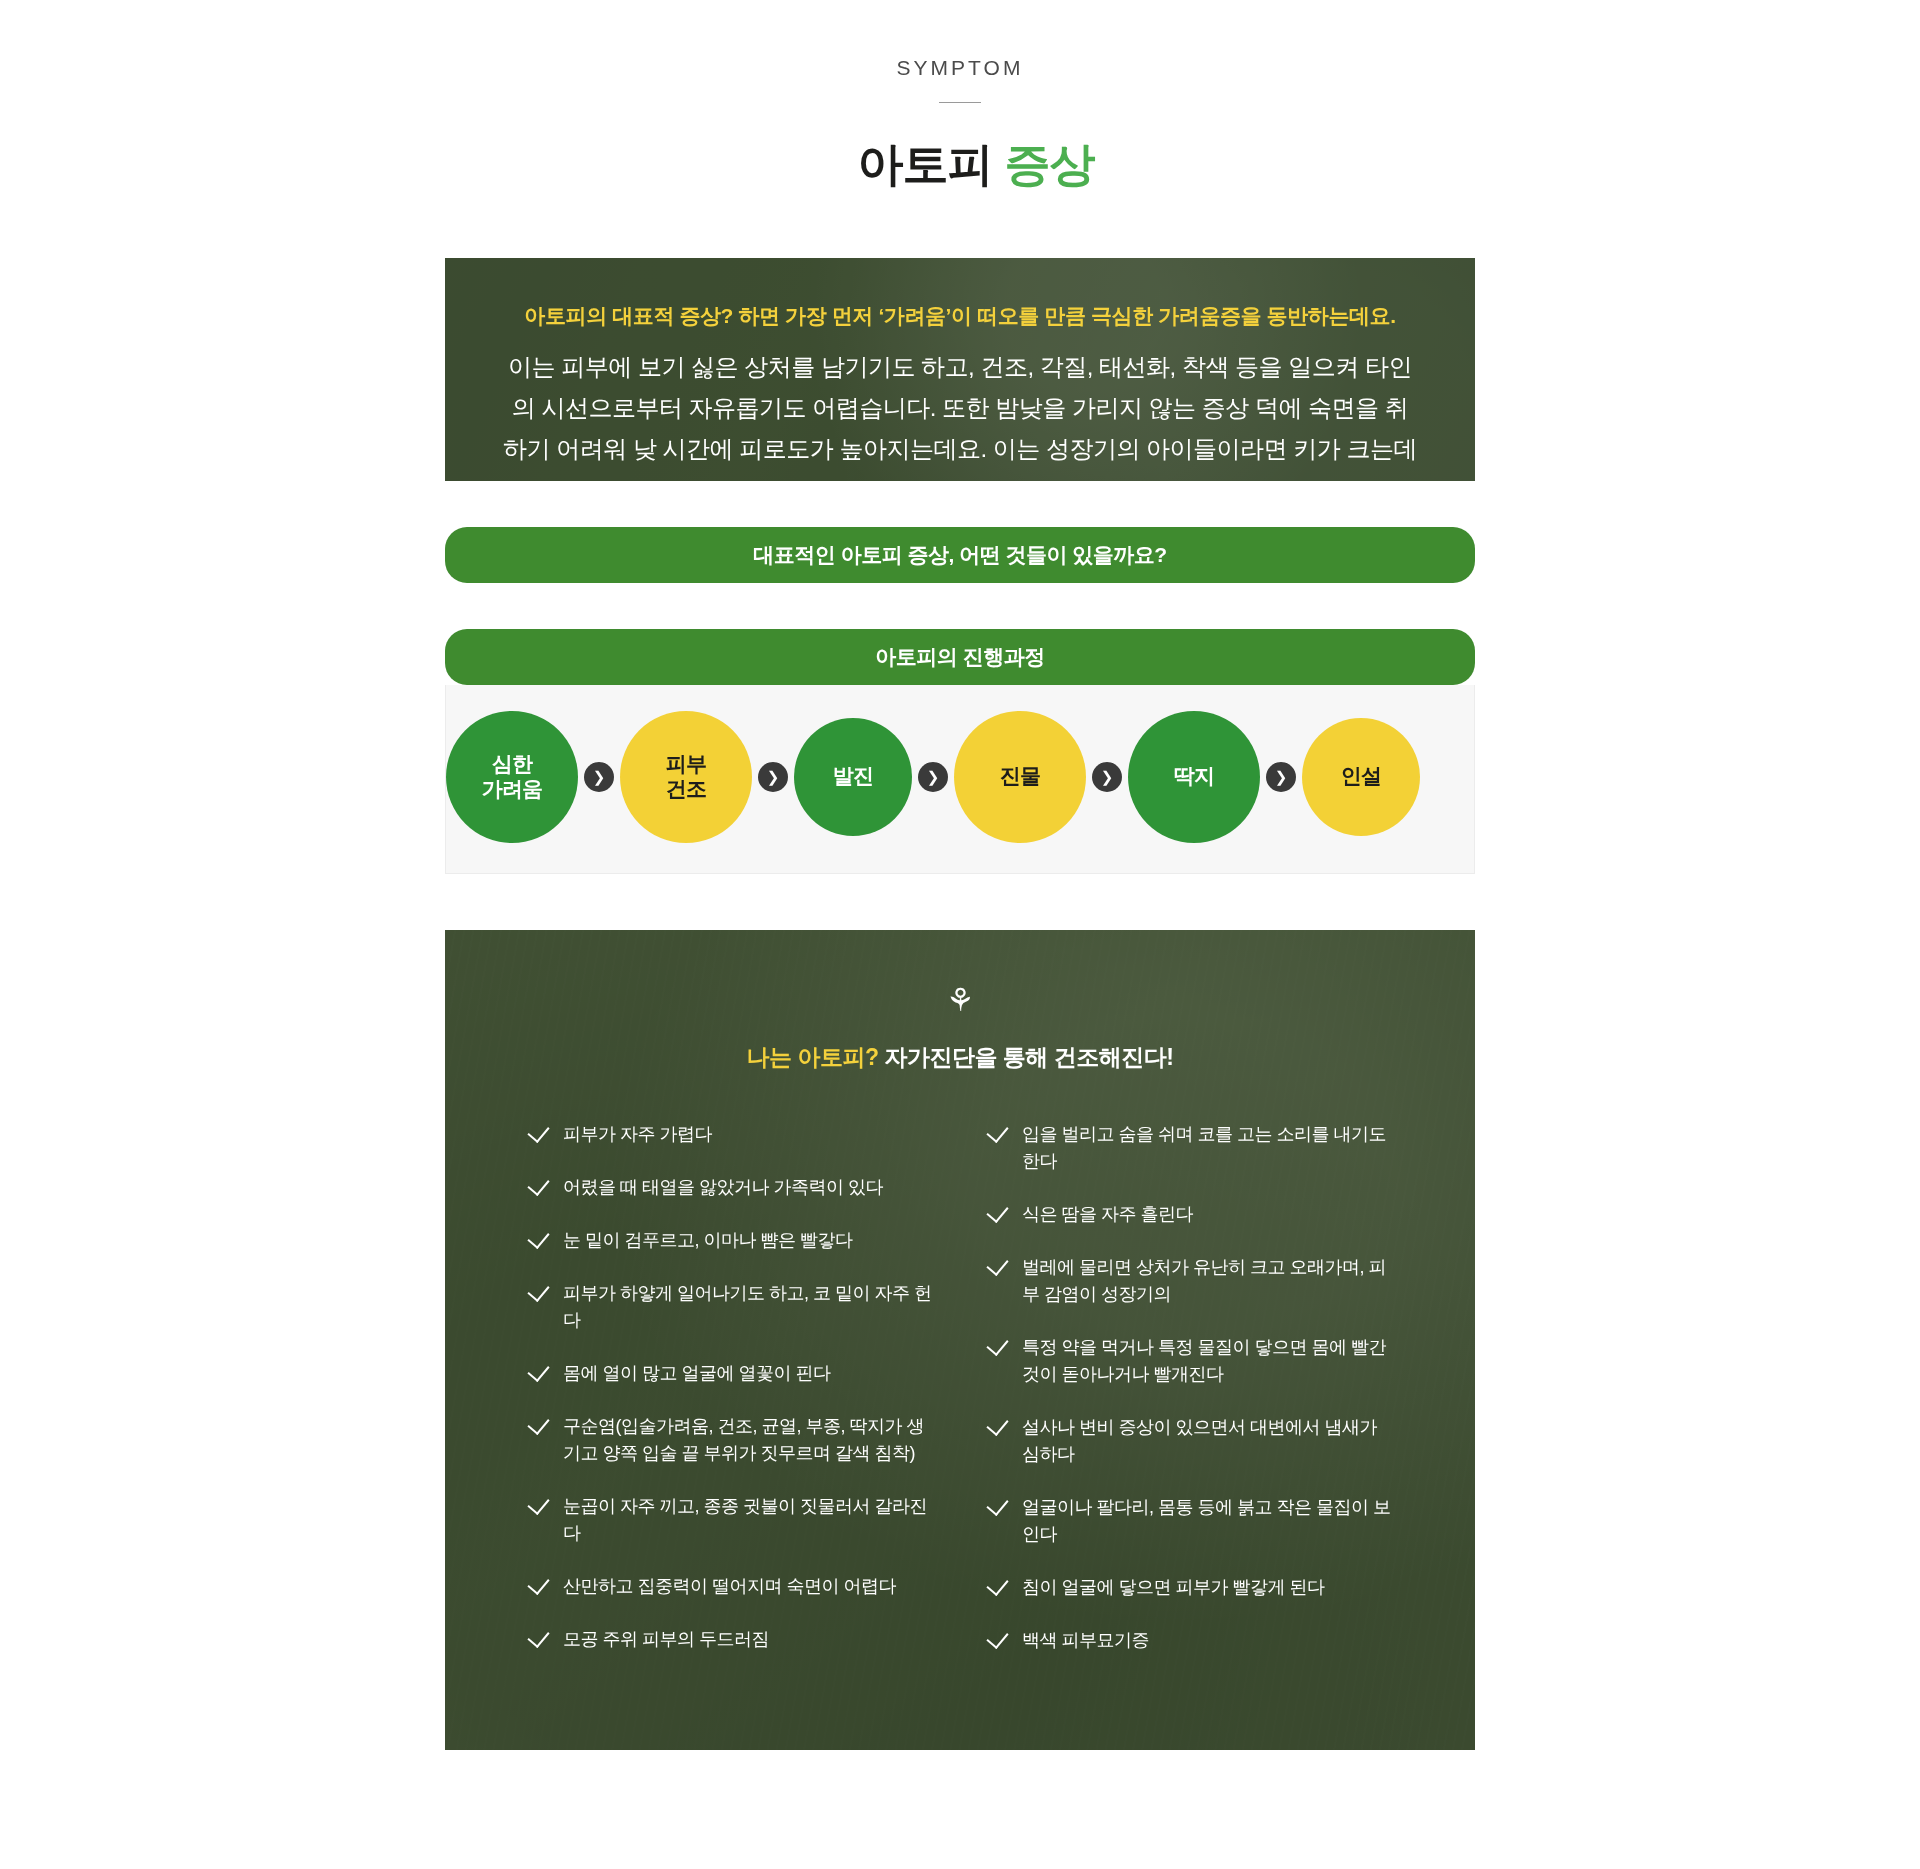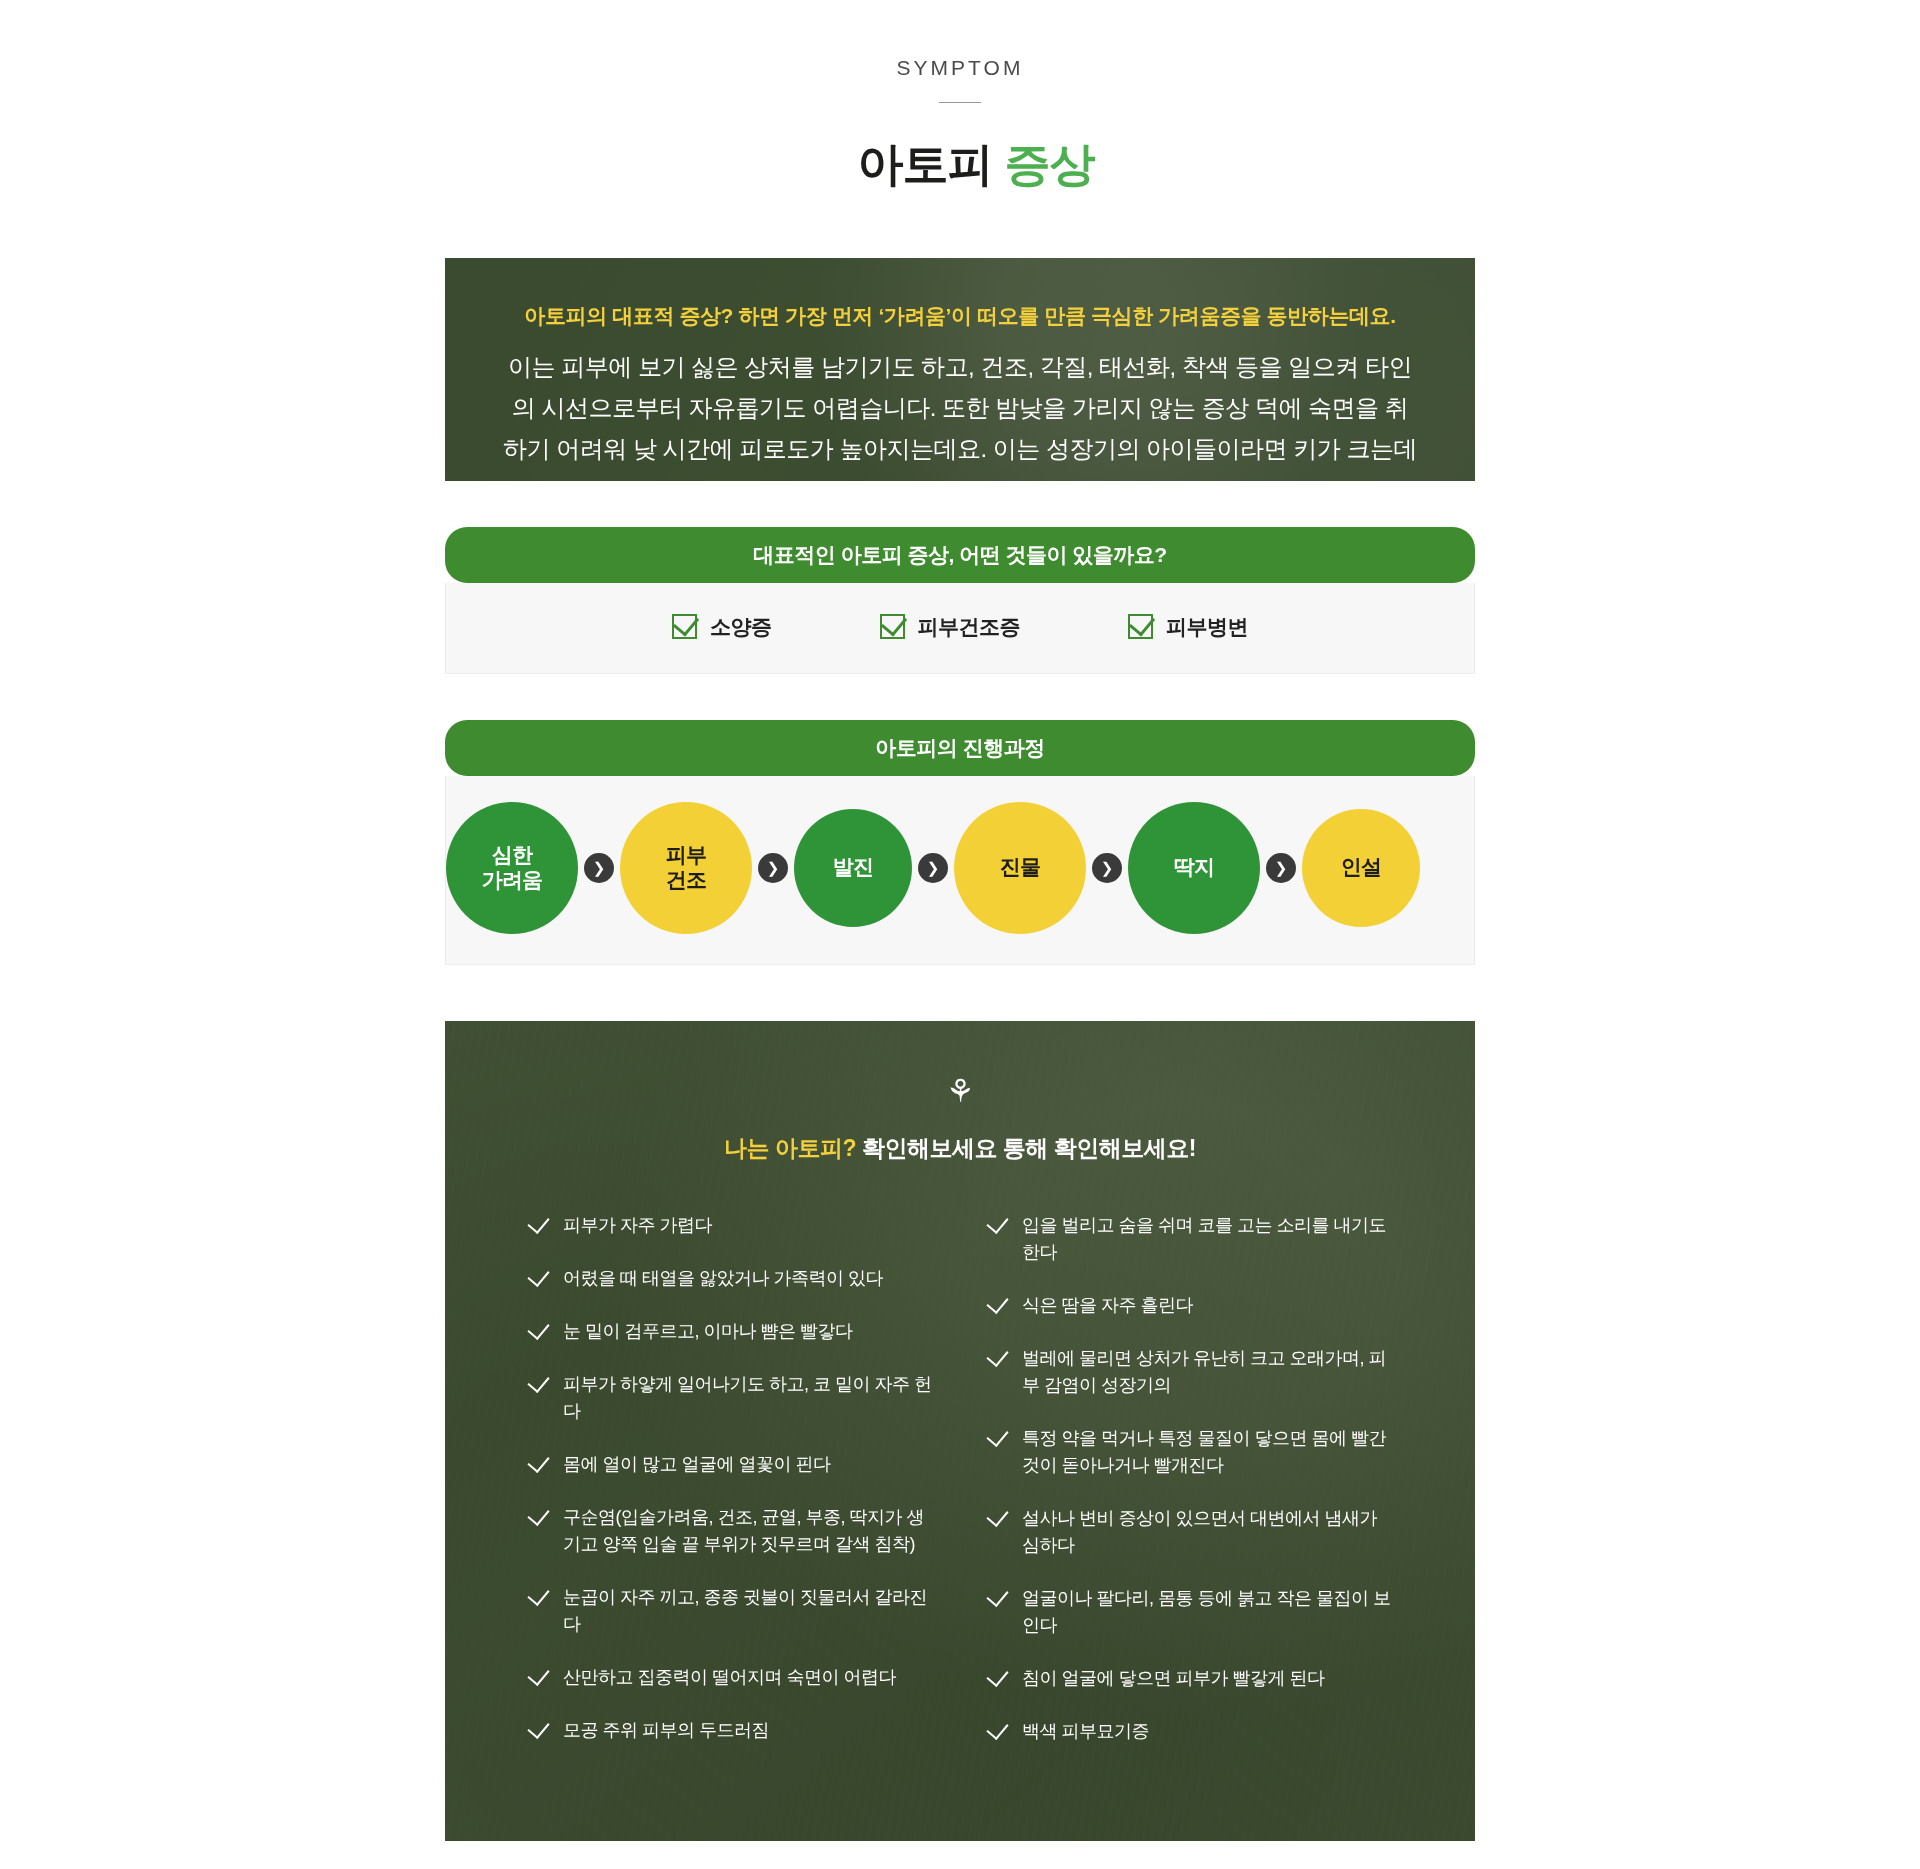--- a/index.html
+++ b/index.html
@@ -268,36 +268,20 @@
     <div class="photo"></div>
     <div class="scrim"></div>
     <div class="hero-text">
       <div class="lead">아토피의 대표적 증상? 하면 가장 먼저 ‘가려움’이 떠오를 만큼 극심한 가려움증을 동반하는데요.</div>
       <div class="body">이는 피부에 보기 싫은 상처를 남기기도 하고, 건조, 각질, 태선화, 착색 등을 일으켜 타인의 시선으로부터 자유롭기도 어렵습니다. 또한 밤낮을 가리지 않는 증상 덕에 숙면을 취하기 어려워 낮 시간에 피로도가 높아지는데요. 이는 성장기의 아이들이라면 키가 크는데 지장을 줄 수도 있고, 학업에 집중하지 못해 성적 하락으로도 이어질 수 있습니다.</div>
     </div>
   </div>
 
   <div class="section">
     <div class="bar">대표적인 아토피 증상, 어떤 것들이 있을까요?</div>
-    <div class="panel">
-      <div class="checkrow">
-        <div class="checkitem">
-          <span class="chk-box"></span>
-          <span>소양증</span>
-        </div>
-        <div class="checkitem">
-          <span class="chk-box"></span>
-          <span>피부건조증</span>
-        </div>
-        <div class="checkitem">
-          <span class="chk-box"></span>
-          <span>피부병변</span>
-        </div>
-      </div>
-    </div>
   </div>
 
   <div class="section">
     <div class="bar">아토피의 진행과정</div>
     <div class="panel">
       <div class="flow">
         <div class="node green big" style="white-space:pre-line">심한
 가려움</div>
         <div class="arrow">❯</div>
         <div class="node yellow big" style="white-space:pre-line">피부
@@ -312,21 +296,21 @@
         <div class="node yellow" style="white-space:pre-line">인설</div>
       </div>
     </div>
   </div>
 
   <div class="selfcheck">
     <div class="photo"></div>
     <div class="scrim"></div>
     <div class="sc-inner">
       <div class="sprout">⚘</div>
-      <div class="sc-title"><span class="hl">나는 아토피?</span><span> 확인해보세요 통해 확인해보세요!</span></div>
+      <div class="sc-title"><span class="hl">나는 아토피?</span><span> 자가진단을 통해 건조해진다!</span></div>
       <div class="sc-cols">
         <div class="sc-col">
           <div class="sc-item">
               <span class="tick"></span>
               <span>피부가 자주 가렵다</span>
             </div>
           <div class="sc-item">
               <span class="tick"></span>
               <span>어렸을 때 태열을 앓았거나 가족력이 있다</span>
             </div>

